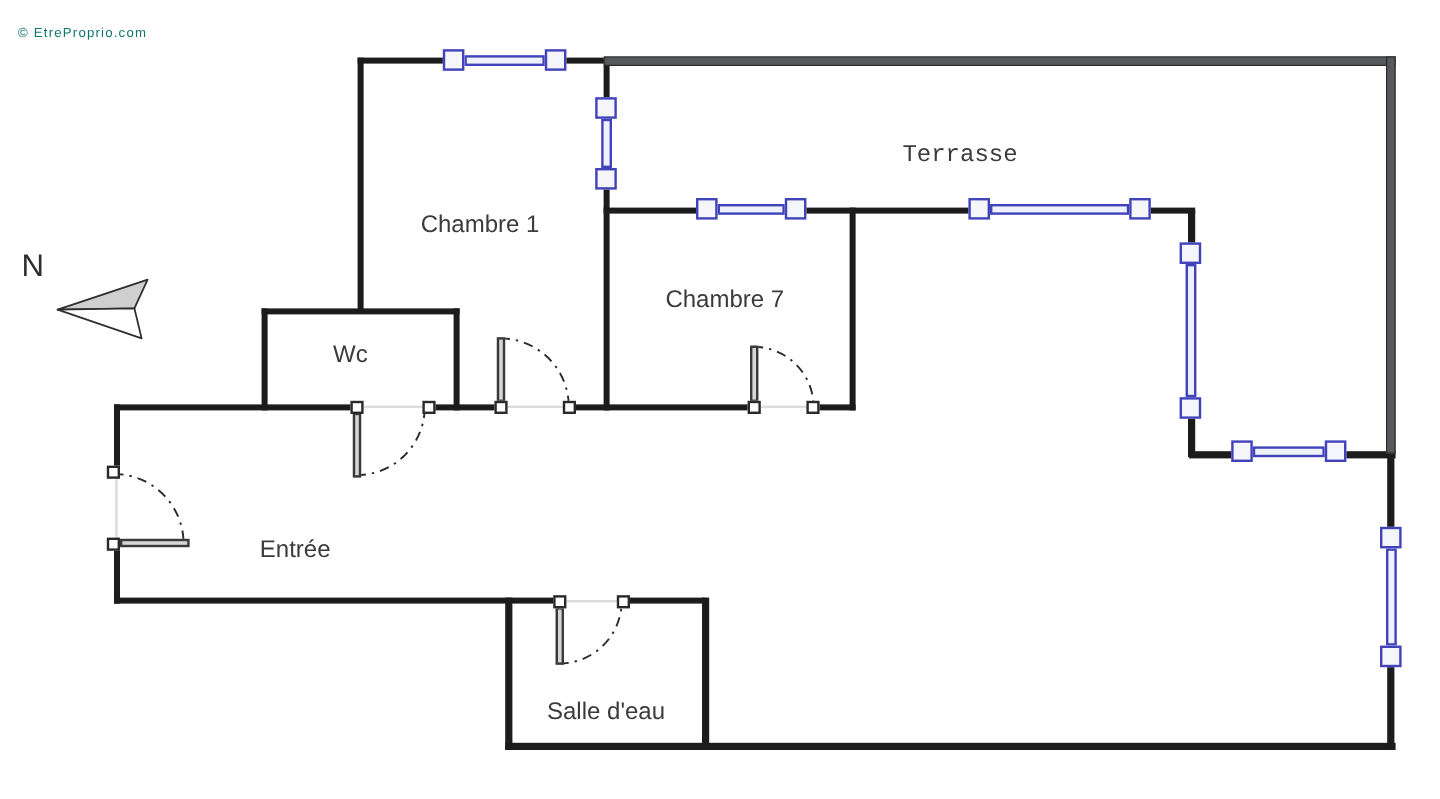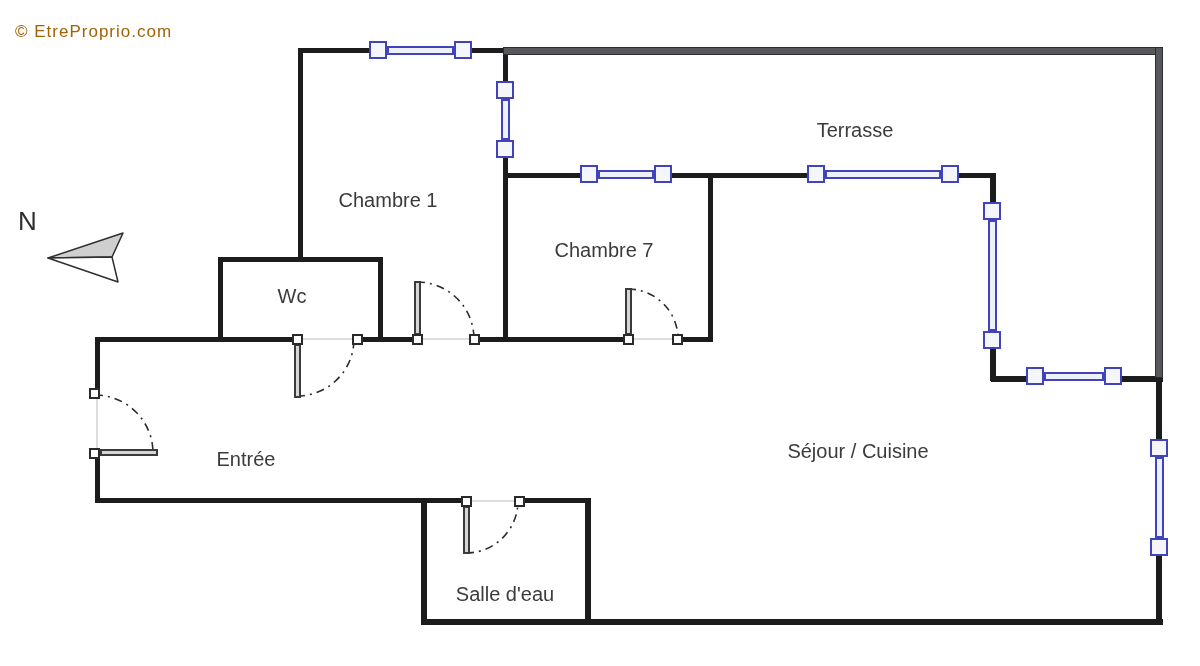--- a/index.html
+++ b/index.html
@@ -7,21 +7,21 @@
           font-family:"Liberation Sans","DejaVu Sans",sans-serif;}
   .wall{position:absolute;background:#1c1c1c;}
   .terrace{background:#57585c;box-shadow:inset 0 0 0 1px #2c2c2f;}
   .wpost{position:absolute;width:18px;height:18px;background:#f5f5fc;border:2px solid #4143bb;box-sizing:border-box;z-index:4;}
   .glass{position:absolute;background:#eef0fa;border:2px solid #4143bb;box-sizing:border-box;z-index:3;}
   .dpost{position:absolute;width:11px;height:11px;background:#ffffff;border:2px solid #2a2a2a;box-sizing:border-box;z-index:5;}
   .leaf{position:absolute;background:#d6d6d6;border:2px solid #3a3a3a;box-sizing:border-box;z-index:4;}
   .threshold{position:absolute;background:#dddddd;z-index:1;}
   .room-label{position:absolute;transform:translate(-50%,-50%);font-size:20px;color:#3b3b3b;white-space:nowrap;z-index:6;}
   #arcs{position:absolute;left:0;top:0;z-index:2;}
-  #watermark{position:absolute;left:15px;top:22px;font-size:17px;letter-spacing:1px;color:#a16207;z-index:0;}
+  #watermark{position:absolute;left:15px;top:22px;font-size:11px;letter-spacing:1px;color:#0f766e;z-index:0;}
   #north{position:absolute;left:10px;top:200px;z-index:6;}
   #north-label{position:absolute;left:8px;top:6px;font-size:26px;color:#2e2e2e;}
 </style>
 </head>
 <body>
 
 <div id="canvas">
   <div id="watermark">© EtreProprio.com</div>
 
   <div id="north">
@@ -104,20 +104,19 @@
     <div class="dpost" style="left: 412px; top: 334px; width: 11px; height: 11px;"></div>
     <div class="dpost" style="left: 469px; top: 334px; width: 11px; height: 11px;"></div>
     <div class="threshold" style="left: 629px; top: 338px; width: 44px; height: 2px;"></div>
     <div class="leaf" style="left: 625px; top: 288px; width: 7px; height: 47px;"></div>
     <div class="dpost" style="left: 623px; top: 334px; width: 11px; height: 11px;"></div>
     <div class="dpost" style="left: 672px; top: 334px; width: 11px; height: 11px;"></div>
     <div class="threshold" style="left: 467px; top: 500px; width: 48px; height: 2px;"></div>
     <div class="leaf" style="left: 463px; top: 506px; width: 7px; height: 48px;"></div>
     <div class="dpost" style="left: 461px; top: 496px; width: 11px; height: 11px;"></div>
     <div class="dpost" style="left: 514px; top: 496px; width: 11px; height: 11px;"></div>
-    <div class="room-label" style="left: 388px; top: 188px; width: auto; height: auto; margin-top: 12px;">Chambre 1</div>
+    <div class="room-label" style="left: 400px; top: 188px; width: auto; height: auto;">Chambre 1</div>
     <div class="room-label" style="left: 604px; top: 250px; width: auto; height: auto;">Chambre 7</div>
-    <div class="room-label" style="left: 855px; top: 130px; width: auto; height: auto;">Terrasse</div>
+    <div class="room-label" style="left: 800px; top: 130px; width: auto; height: auto; font-family: Liberation Mono, monospace;">Terrasse</div>
     <div class="room-label" style="left: 292px; top: 296px; width: auto; height: auto;">Wc</div>
     <div class="room-label" style="left: 246px; top: 459px; width: auto; height: auto;">Entrée</div>
-    <div class="room-label" style="left: 858px; top: 451px; width: auto; height: auto;">Séjour / Cuisine</div>
     <div class="room-label" style="left: 505px; top: 594px; width: auto; height: auto;">Salle d'eau</div>
   </div>
 
 </body></html>

